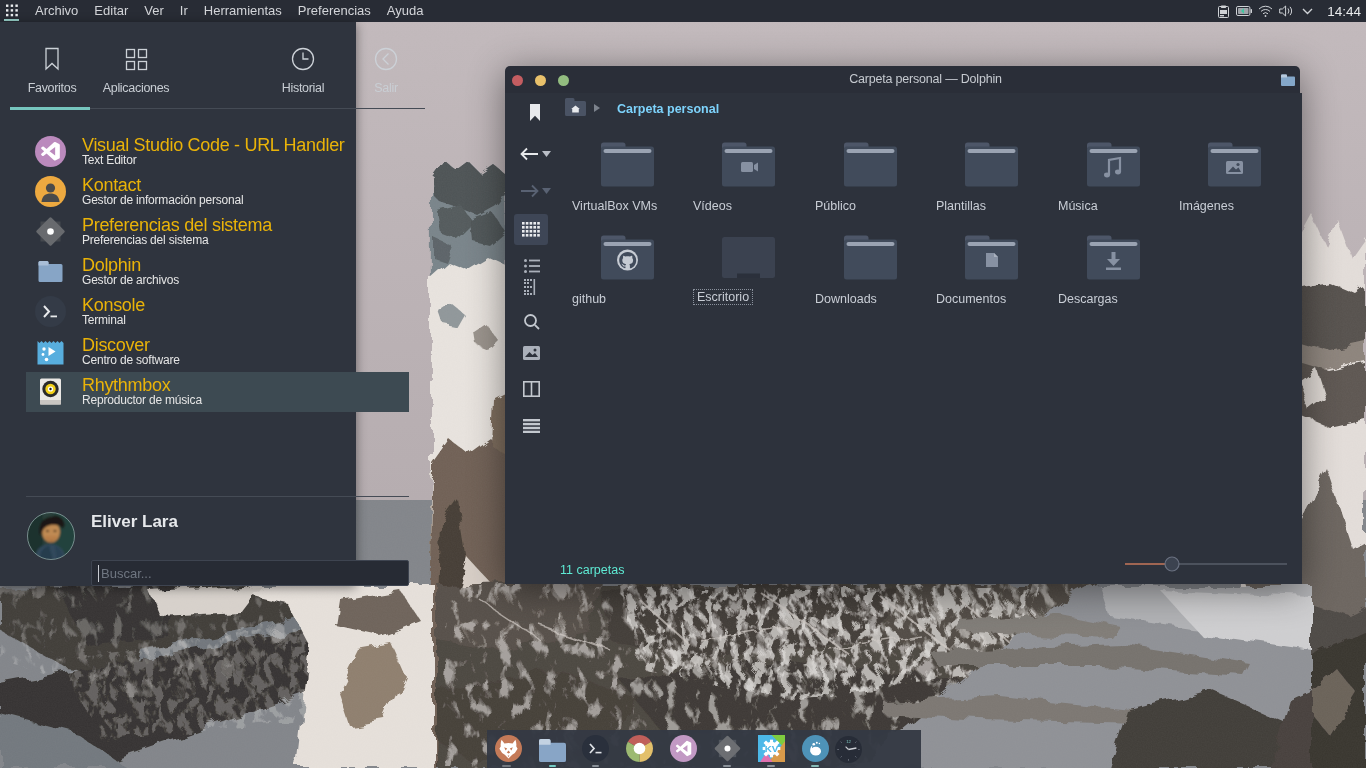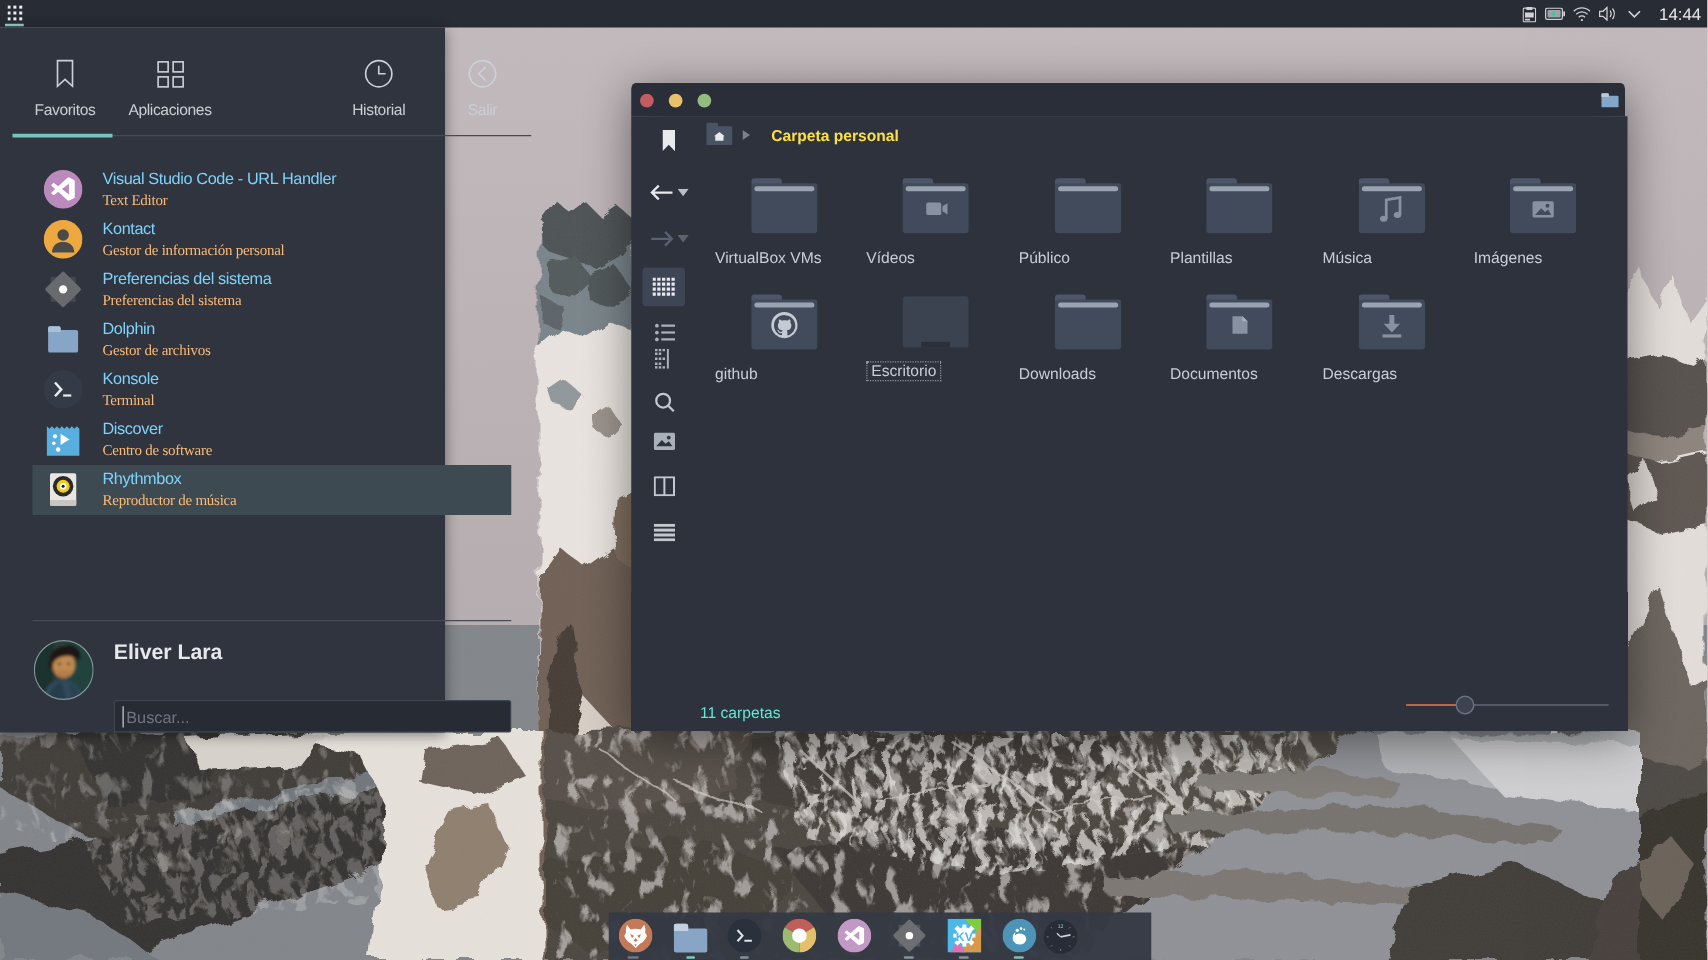--- a/index.html
+++ b/index.html
@@ -16,38 +16,38 @@
   
   #launcher { position:absolute; left:0; top:22px; width:356px; height:564px; background:#2f343e; box-shadow:0 2px 10px rgba(0,0,0,0.45); }
   .tabs { position:absolute; top:0; left:0; width:437px; height:88px; }
   .tab { position:absolute; top:23px; width:84px; text-align:center; color:#c9ced4; font-size:12.5px; letter-spacing:-0.3px; }
   .tab svg { display:block; margin:0 auto 8px; }
   .tabline { position:absolute; top:86px; left:10px; width:415px; height:1px; background:#454b55; }
   .tabactive { position:absolute; top:85px; left:10px; width:80px; height:3px; background:#76c5be; }
 
   .item { position:absolute; left:26px; width:383px; height:40px; }
   .item .ic { position:absolute; left:9px; top:4px; width:31px; height:31px; }
-  .item .t1 { position:absolute; left:56px; top:3px; font-size:13px; letter-spacing:-0.3px; color:#7dd3fc; }
-  .item .t2 { position:absolute; left:56px; top:21px; font-size:12px; letter-spacing:-0.2px; color:#fdba74;font-family:Liberation Serif, serif; }
+  .item .t1 { position:absolute; left:56px; top:3px; font-size:18px; letter-spacing:-0.3px; color:#eab308; }
+  .item .t2 { position:absolute; left:56px; top:21px; font-size:12px; letter-spacing:-0.2px; color:#e5e5e5; }
   .hl { background:#3d4a52;text-align:right; }
 
   #userline { position:absolute; left:26px; top:474px; width:383px; height:1px; background:#454b55; }
   #uname { position:absolute; left:91px; top:490px; font-size:17px; color:#e6e8eb; font-weight:700; }
   #search { position:absolute; left:91px; top:510px; width:318px; height:26px; background:#272b34; border:1px solid #3e4450; border-radius:2px;margin-top:28px; }
   #search span { position:absolute; left:9px; top:5px; color:#6f7681; font-size:13px; }
   #search i { position:absolute; left:6px; top:4px; width:1px; height:17px; background:#c9ccd2; }
 
   
   #dolphin { position:absolute; left:505px; top:66px; width:797px; height:518px; filter:drop-shadow(0 6px 18px rgba(0,0,0,0.45)); }
   #dtitle { position:absolute; left:0; top:0; width:795px; height:27px; background:#2a2e38; border-radius:5px 5px 0 0; }
   #dbody { position:absolute; left:0; top:27px; width:797px; height:491px; background:#2d323c; }
   .tl { position:absolute; top:8.5px; width:11px; height:11px; border-radius:50%; }
   #dtitle .txt { position:absolute; top:6px; left:0; width:100%; text-align:center; color:#c6cad0; font-size:12.5px; letter-spacing:-0.2px; }
   #crumb { position:absolute; left:0; top:0; width:797px; height:34px; }
-  #crumb .name { position:absolute; left:112px; top:9px; font-weight:bold; font-size:12.5px; color:#fde047; }
+  #crumb .name { position:absolute; left:112px; top:9px; font-weight:bold; font-size:12.5px; color:#7dd3fc; }
   #sidebar { position:absolute; left:0; top:34px; width:56px; height:420px; }
   #status { position:absolute; left:0; top:457px; width:903px; height:34px; color:#5eead4; font-size:12.5px;padding-left:48px; }
   #status .n { position:absolute; left:55px; top:13px; }
 
   .fitem { position:absolute; width:110px; text-align:left; }
   .fitem .lbl { margin-top:12px; font-size:12.5px; color:#c9ced6; }
   .fitem .sel { display:inline-block; border:1px dotted #8a919c; padding:0 3px; margin-top:9px; }
   .fitem svg { display:block; margin:0 auto; }
 
   
@@ -162,20 +162,29 @@
         <rect x="4.7" y="0.5" width="2.4" height="2.4"></rect>
         <rect x="9.4" y="0.5" width="2.4" height="2.4"></rect>
       <rect x="0" y="5.2" width="2.4" height="2.4"></rect>
         <rect x="4.7" y="5.2" width="2.4" height="2.4"></rect>
         <rect x="9.4" y="5.2" width="2.4" height="2.4"></rect>
       <rect x="0" y="9.9" width="2.4" height="2.4"></rect>
         <rect x="4.7" y="9.9" width="2.4" height="2.4"></rect>
         <rect x="9.4" y="9.9" width="2.4" height="2.4"></rect>
     </svg>
     <div class="abs" style="left:4px;top:19px;width:15px;height:2.2px;background:#98d2ca"></div>
+    <div class="menu">
+        <span>Archivo</span>
+        <span>Editar</span>
+        <span>Ver</span>
+        <span>Ir</span>
+        <span>Herramientas</span>
+        <span>Preferencias</span>
+        <span>Ayuda</span>
+      </div>
     <div class="tray">
       <svg width="11" height="13" viewBox="0 0 11 13" style="margin-right:7px">
         <rect x="0.5" y="1.5" width="10" height="11" rx="1" fill="none" stroke="#cfd2d6"></rect>
         <rect x="3" y="0.5" width="5" height="2.4" rx="0.6" fill="#cfd2d6"></rect>
         <rect x="2" y="5" width="7" height="4" fill="#cfd2d6"></rect>
         <rect x="2" y="10" width="4" height="1.4" fill="#cfd2d6"></rect>
       </svg>
       <svg width="16" height="10" viewBox="0 0 16 10" style="margin-right:6px">
         <rect x="0.5" y="0.5" width="13.4" height="9" rx="1.4" fill="none" stroke="#cfd2d6"></rect>
         <rect x="14.6" y="3" width="1.4" height="4" rx="0.5" fill="#cfd2d6"></rect>
@@ -333,20 +342,21 @@
         <i></i>
         <span>Buscar...</span>
       </div>
   </div>
 
   <div id="dolphin">
     <div id="dtitle">
       <div class="tl" style="left:6.5px;background:#c45d61"></div>
       <div class="tl" style="left:30px;background:#e9c16b"></div>
       <div class="tl" style="left:52.5px;background:#93bd80"></div>
+      <div class="txt" style="padding-left:46px">Carpeta personal — Dolphin</div>
       <svg class="abs" style="left:776px;top:8px" width="14" height="12" viewBox="0 0 14 12">
         <path d="M0 1.5 Q0 0.5 1 0.5 H5 Q6 0.5 6 1.5 V2.5 H13 Q14 2.5 14 3.5 V11 Q14 12 13 12 H1 Q0 12 0 11 Z" fill="#84a7c9"></path>
         <path d="M0 1.5 Q0 0.5 1 0.5 H5 Q6 0.5 6 1.5 V3.5 H0 Z" fill="#b7c9dc"></path>
       </svg>
     </div>
     <div id="dbody">
       <div id="crumb">
         <svg class="abs" style="left:25px;top:11px" width="10" height="17" viewBox="0 0 10 17">
             <path d="M0 0 H10 V17 L5 11.8 L0 17 Z" fill="#e8eaed"></path>
           </svg>

